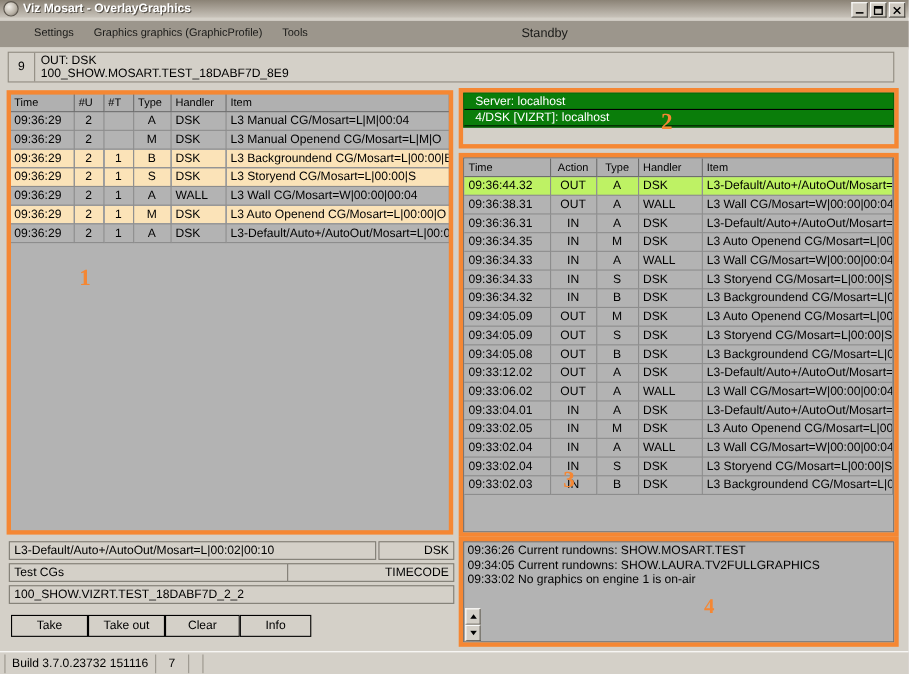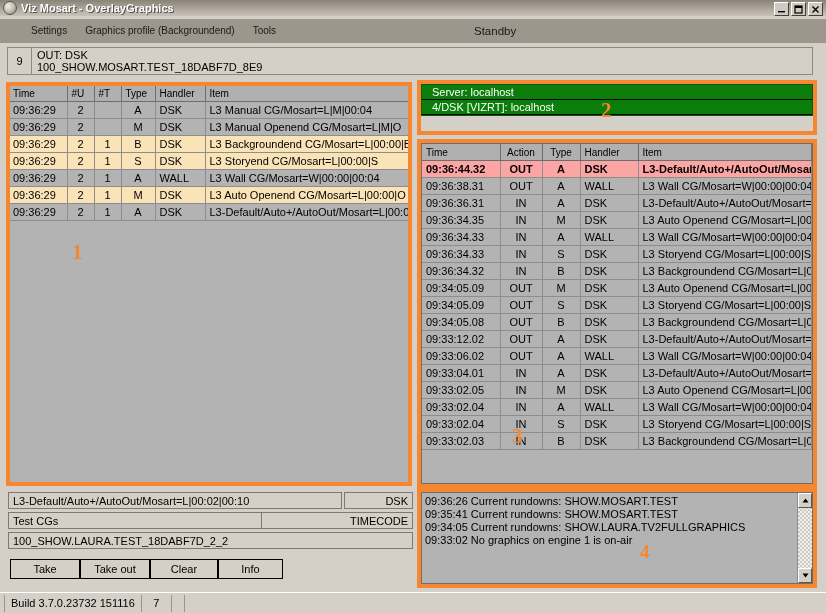--- a/index.html
+++ b/index.html
@@ -184,21 +184,21 @@
     padding: 1px 4px;
     height: 14px;
     color: #000;
     font-size: 11px;
     white-space: nowrap;
     overflow: hidden;
     text-overflow: clip;
   }
   table.t tr.grey td { background: #b3b3b3; }
   table.t tr.amber td { background: #fbe3b8; }
-  table.t tr.cream td { background: #fca5a5; font-weight: bold; }
+  table.t tr.cream td { background: #bef264; }
   td.c { text-align: center; }
 
   
   .serverpanel {
     position: absolute;
     background: #0a7d0a;
     border: 1px solid #0a5c0a;
     box-sizing: border-box;
     overflow: hidden;
   }
@@ -336,21 +336,21 @@
       <div class="tb-btn">
         <svg width="9" height="9" viewBox="0 0 9 9">
             <path d="M1.5,1.5 L7.5,7.5 M7.5,1.5 L1.5,7.5" stroke="#000" stroke-width="1.3"></path>
           </svg>
       </div>
     </div>
   </div>
 
   <div class="menubar">
     <div class="menu-item">Settings</div>
-    <div class="menu-item">Graphics profile (Backgroundend)</div>
+    <div class="menu-item">Graphics graphics (GraphicProfile)</div>
     <div class="menu-item">Tools</div>
     <div class="menu-status">Standby</div>
   </div>
   <div class="menubar-under"></div>
 
   <div class="outstrip">
     <div class="outstrip-num">9</div>
     <div class="outstrip-body">
       <span>OUT: DSK</span>
       <span>100_SHOW.MOSART.TEST_18DABF7D_8E9</span>
@@ -591,31 +591,30 @@
   </div>
   <div class="frame" style="left:417px; top:139px; width:400px; height:349px;"></div>
   <div class="frame-num" style="left:512px; top:424px; font-size:21px;">3</div>
 
   <div class="field" style="left:8px; top:492px; width:334px; height:17px;">L3-Default/Auto+/AutoOut/Mosart=L|00:02|00:10</div>
   <div class="field right" style="left:344px; top:492px; width:69px; height:17px;">DSK</div>
 
   <div class="field" style="left:8px; top:512px; width:301px; height:17px;">Test CGs</div>
   <div class="field right" style="left:261px; top:512px; width:152px; height:17px;">TIMECODE</div>
 
-  <div class="field" style="left:8px; top:532px; width:405px; height:17px;">100_SHOW.LAURA.TEST_18DABF7D_2_2</div>
+  <div class="field" style="left:8px; top:532px; width:405px; height:17px;">100_SHOW.VIZRT.TEST_18DABF7D_2_2</div>
 
   <div class="btn" style="left:10px; top:559px; width:70px; height:20px;">Take</div>
   <div class="btn" style="left:80px; top:559px; width:70px; height:20px;">Take out</div>
   <div class="btn" style="left:150px; top:559px; width:68px; height:20px;">Clear</div>
   <div class="btn" style="left:218px; top:559px; width:65px; height:20px;">Info</div>
 
-  <div class="logpanel" style="left:421px; top:492px; width:392px; height:92px;">
+  <div class="logpanel" style="left:421px; top:492px; width:392px; height:92px;flex-direction:column;">
     <div class="log-lines">
       <div class="log-line">09:36:26 Current rundowns: SHOW.MOSART.TEST</div>
-      <div class="log-line">09:35:41 Current rundowns: SHOW.MOSART.TEST</div>
       <div class="log-line">09:34:05 Current rundowns: SHOW.LAURA.TV2FULLGRAPHICS</div>
       <div class="log-line">09:33:02 No graphics on engine 1 is on-air</div>
     </div>
     <div class="scrollbar">
       <div class="sb-btn">
         <svg width="7" height="5" viewBox="0 0 7 5">
             <path d="M3.5,0.5 L6.5,4.5 L0.5,4.5 Z" fill="#000"></path>
           </svg>
       </div>
       <div class="sb-btn">

